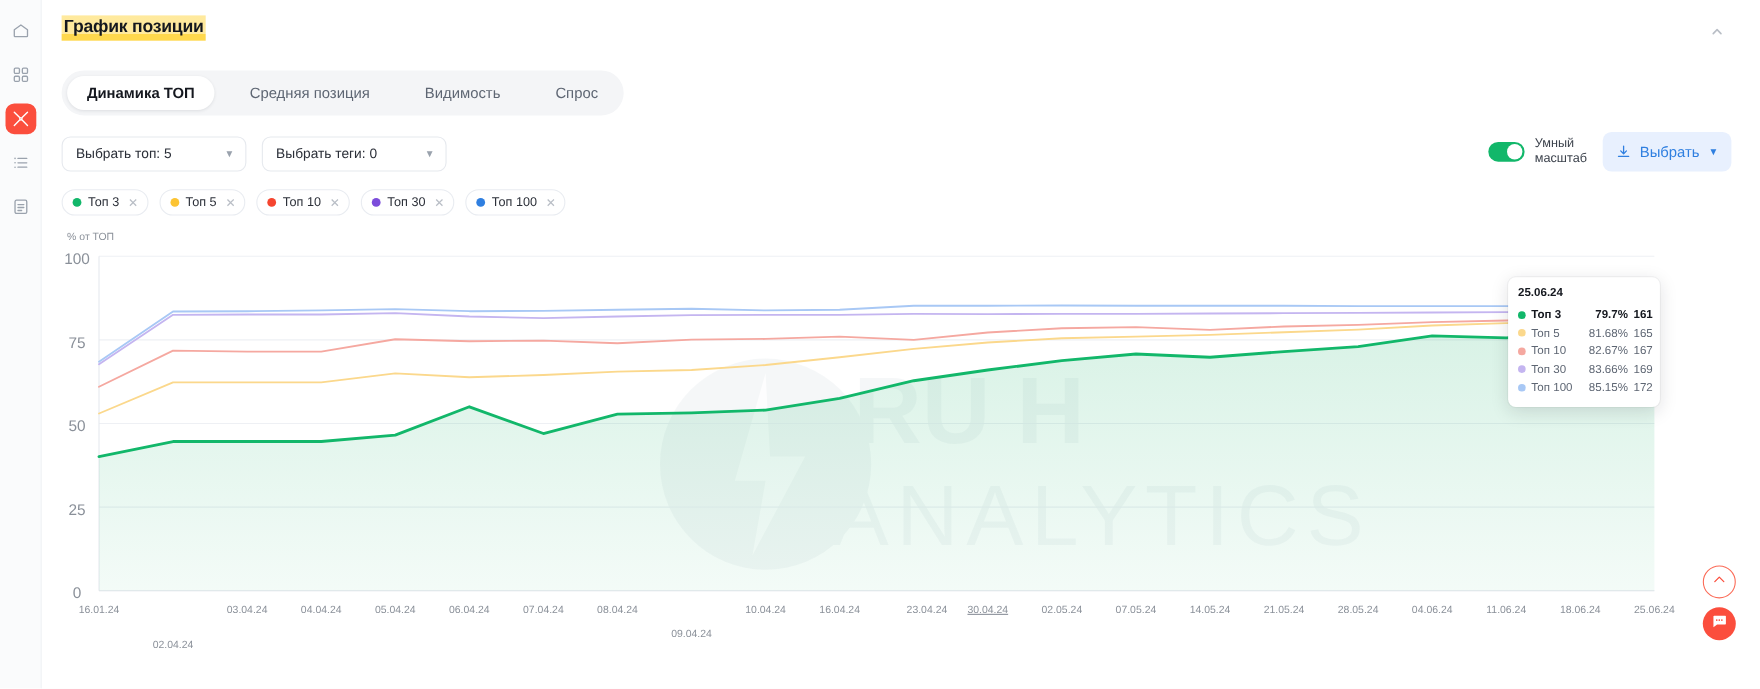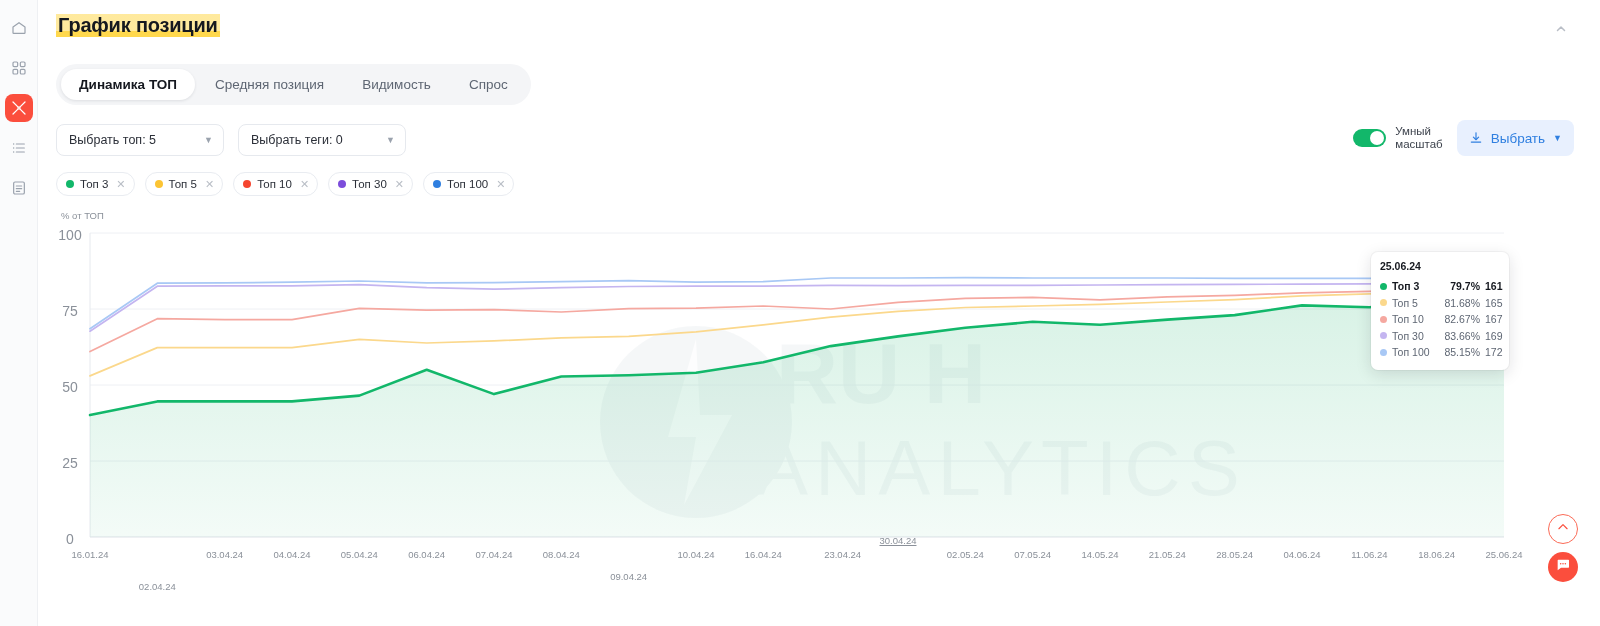--- a/index.html
+++ b/index.html
@@ -26,33 +26,33 @@
   }
   .side-btn.active { background: #fb4e3d; color: #ffffff; }
   .side-btn svg { display: block; }
 
   
   .main { flex: 1 1 auto; position: relative; background: #ffffff; height: 626px; }
   .card { position: relative; width: 100%; height: 100%; padding: 14px 22px 0 18px; }
 
   .card-header { position: relative; height: 34px; }
   .page-title {
-    display: inline-block; font-size: 20px; font-weight: bold; letter-spacing: -0.2px;
+    display: inline-block; font-size: 16px; font-weight: bold; letter-spacing: -0.2px;
     color: #15181f; padding: 0 2px 1px 2px; line-height: 22px;
     background: linear-gradient(to top, #ffd84d 0 6px, rgba(255,216,77,0.55) 6px 100%);
   }
   .collapse-chevron {
     position: absolute; right: 8px; top: 6px; width: 18px; height: 18px;
     color: #b9bec6; cursor: pointer; display:flex; align-items:center; justify-content:center;
   }
 
   
   .tabs {
     margin-top: 16px; display: inline-flex; align-items: center;
-    background: #f4f5f7; border-radius: 22px; padding: 5px; gap: 2px;
+    background: #f4f5f7; border-radius: 22px; padding: 5px; gap: 14px;
   }
   .tab {
     font-size: 13.5px; color: #5e6673; padding: 8px 18px;
     border-radius: 18px; cursor: pointer; white-space: nowrap;
   }
   .tab.active {
     background: #ffffff; color: #15181f; font-weight: bold;
     box-shadow: 0 1px 3px rgba(20,25,35,0.10);
   }
 
@@ -322,21 +322,21 @@
             <div class="xtick" style="left: 168.667px; top: 322px;">03.04.24</div>
             <div class="xtick" style="left: 236px; top: 322px;">04.04.24</div>
             <div class="xtick" style="left: 303.333px; top: 322px;">05.04.24</div>
             <div class="xtick" style="left: 370.667px; top: 322px;">06.04.24</div>
             <div class="xtick" style="left: 438px; top: 322px;">07.04.24</div>
             <div class="xtick" style="left: 505.333px; top: 322px;">08.04.24</div>
             <div class="xtick" style="left: 572.667px; top: 322px; margin-top: 22px;">09.04.24</div>
             <div class="xtick" style="left: 640px; top: 322px;">10.04.24</div>
             <div class="xtick" style="left: 707.333px; top: 322px;">16.04.24</div>
             <div class="xtick" style="left: 774.667px; top: 322px; margin-left: 12px;">23.04.24</div>
-            <div class="xtick" style="left: 842px; top: 308px; text-decoration: underline;">30.04.24</div>
+            <div class="xtick" style="left: 842px; top: 322px; text-decoration: underline;">30.04.24</div>
             <div class="xtick" style="left: 909.333px; top: 322px;">02.05.24</div>
             <div class="xtick" style="left: 976.667px; top: 322px;">07.05.24</div>
             <div class="xtick" style="left: 1044px; top: 322px;">14.05.24</div>
             <div class="xtick" style="left: 1111.33px; top: 322px;">21.05.24</div>
             <div class="xtick" style="left: 1178.67px; top: 322px;">28.05.24</div>
             <div class="xtick" style="left: 1246px; top: 322px;">04.06.24</div>
             <div class="xtick" style="left: 1313.33px; top: 322px;">11.06.24</div>
             <div class="xtick" style="left: 1380.67px; top: 322px;">18.06.24</div>
             <div class="xtick" style="left: 1448px; top: 322px;">25.06.24</div>
           </div>

